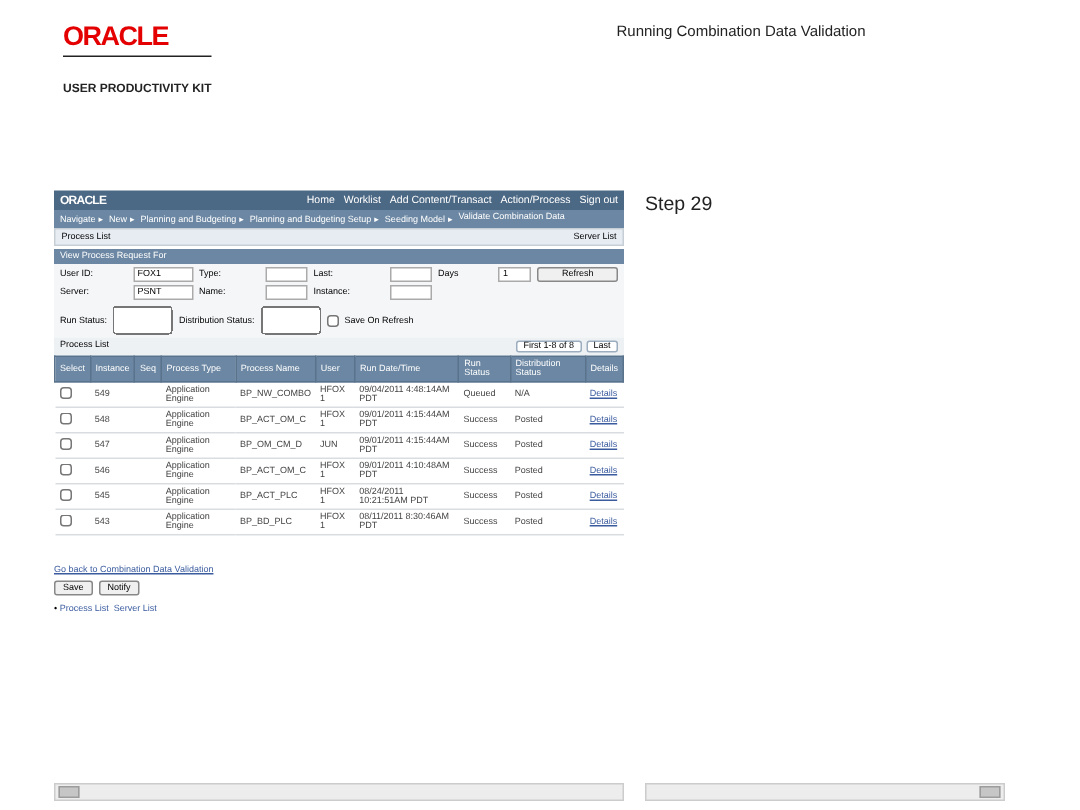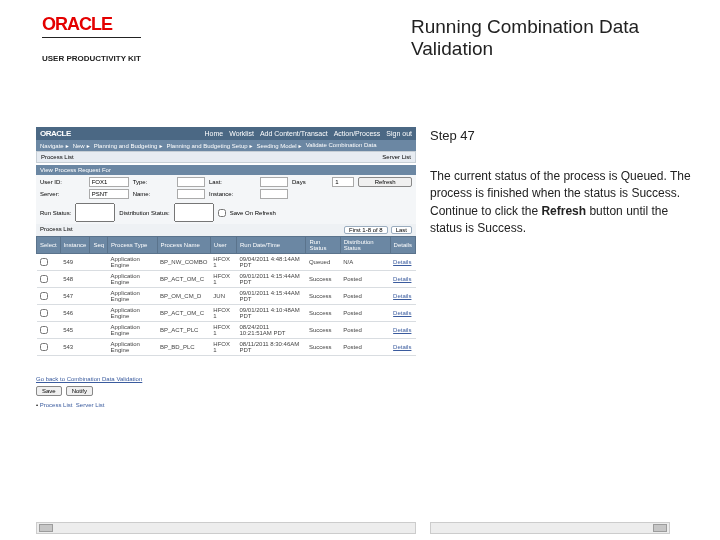--- a/index.html
+++ b/index.html
@@ -2,21 +2,21 @@
 <html><head>
 <meta charset="utf-8">
 <style>
   * { box-sizing: border-box; margin: 0; padding: 0; }
   body { font-family: Arial, sans-serif; background: #fff; width: 720px; height: 540px; overflow: hidden; position: relative; }
 
   .header-bar { display: flex; align-items: flex-start; padding: 14px 24px 4px 42px; }
   .logo-block { display: flex; flex-direction: column; }
   .logo-oracle { font-family: Arial, sans-serif; font-weight: bold; font-size: 18px; color: #e40000; letter-spacing: -1px; }
   .logo-sub { font-size: 8px; color: #222; border-top: 1px solid #222; margin-top: 2px; padding-top: 16px; font-weight: bold; }
-  .page-title { flex: 1; text-align: left; padding-left: 270px; font-size: 19px; color: #222; font-family: Arial, sans-serif; padding-top: 2px; }
+  .page-title { flex: 1; text-align: left; padding-left: 270px; font-size: 10px; color: #222; font-family: Arial, sans-serif; padding-top: 2px; }
 
   .content-row { display: flex; padding: 60px 24px 0 36px; gap: 14px; }
   .app-pane { width: 380px; position: relative; }
   .info-pane { flex: 1; font-size: 12px; color: #222; line-height: 1.45; }
   .step-label { font-size: 13px; margin-bottom: 22px; }
 
   
   .mini-oracle-bar { background: #4b6884; color: #fff; font-size: 7px; padding: 2px 4px; display:flex; justify-content:space-between; align-items:center;}
   .mini-oracle-bar .brand { font-weight:bold; font-size:8px; letter-spacing:-0.5px;}
   .mini-oracle-bar .tlinks span { margin-left:4px; }
@@ -230,24 +230,21 @@
       </div>
       <div class="mini-footer-link">
         • <span>Process List</span>
         &nbsp;<span>Server List</span>
       </div>
     </div>
 
   </div>
 
   <div class="info-pane">
-    <div class="step-label">Step 47</div>
-    <div>
-      <span>The current status of the process is Queued. The process is finished when the status is Success. Continue to click the </span><b>Refresh</b><span> button until the status is Success.</span>
-    </div>
+    <div class="step-label">Step 29</div>
   </div>
 </div>
 
 <div class="scroll-strip">
   <div class="scroll-thumb"></div>
 </div>
 <div class="scroll-strip right-strip">
   <div class="scroll-thumb" style="margin-left:auto;margin-right:2px"></div>
 </div>
 

